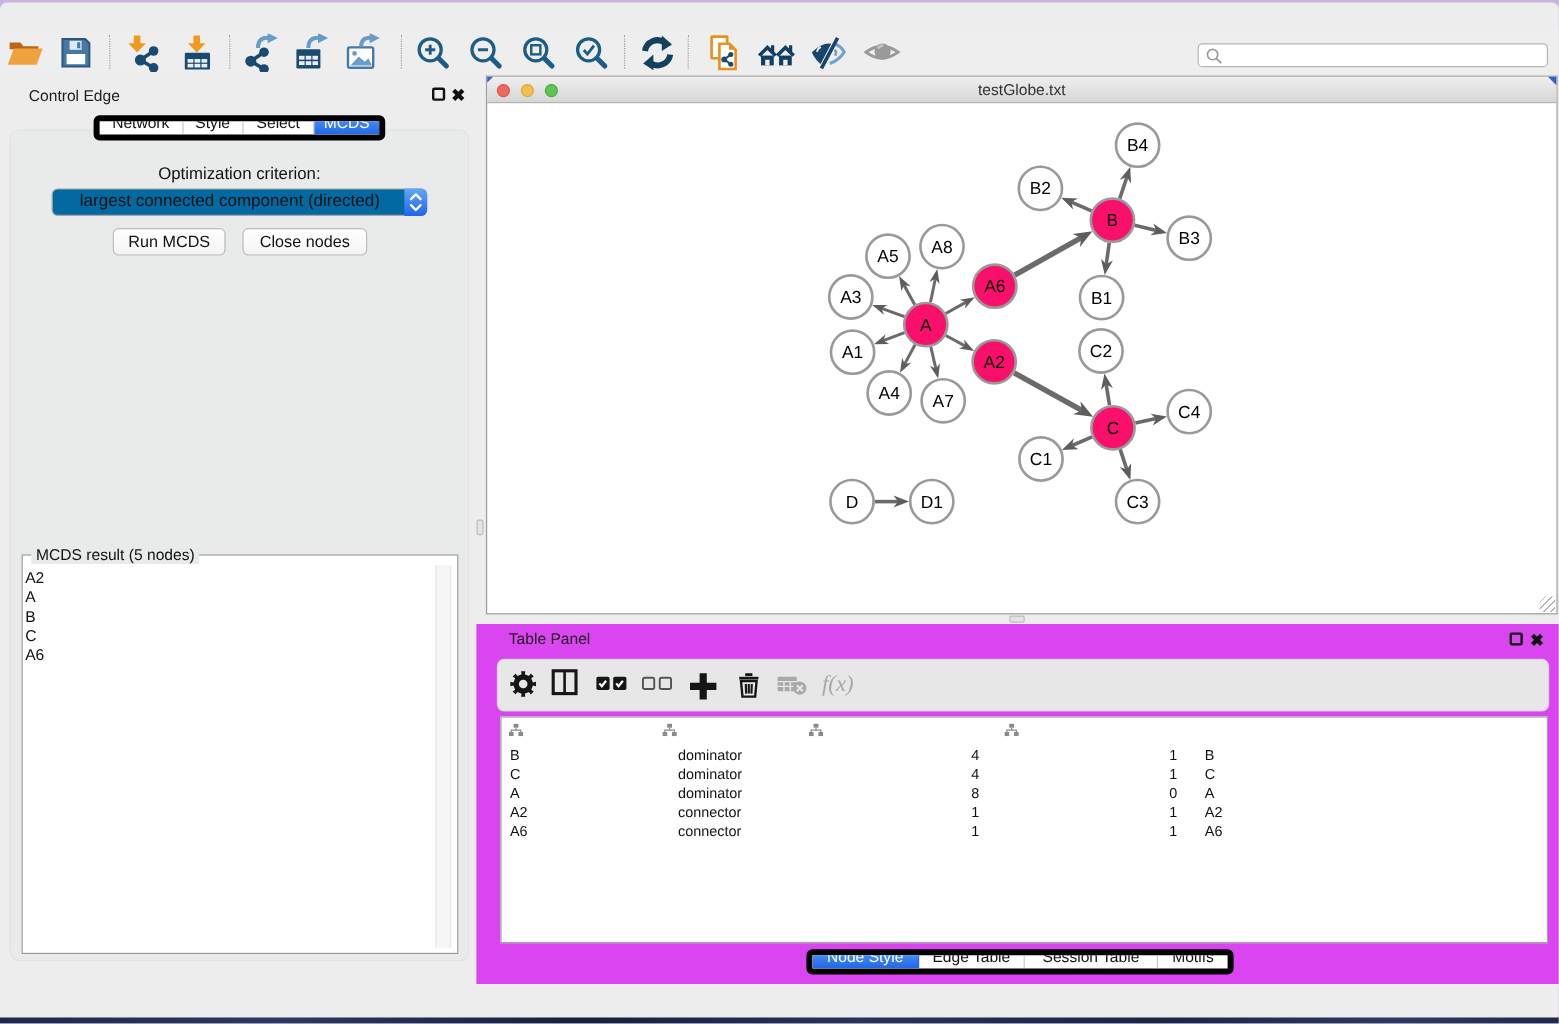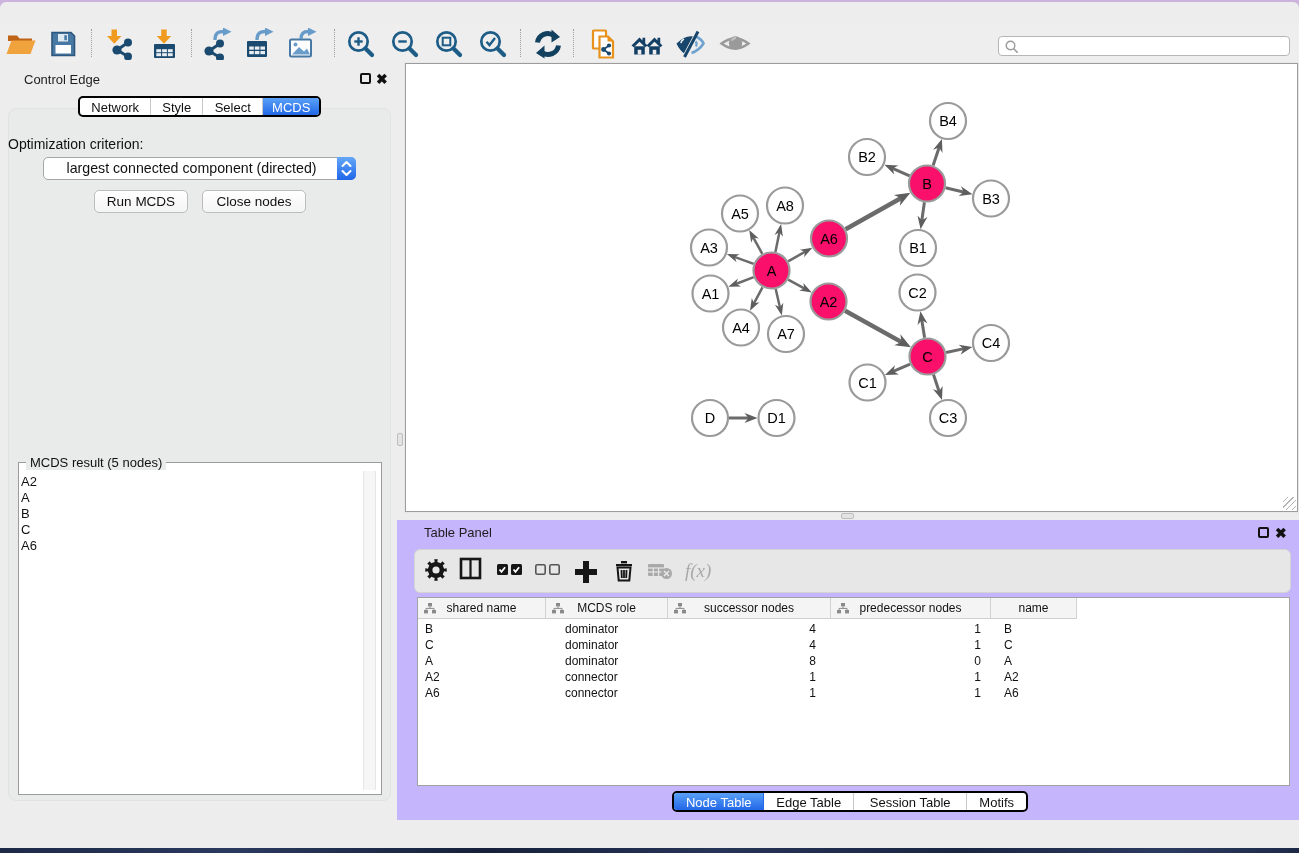--- a/index.html
+++ b/index.html
@@ -20,27 +20,27 @@
 .ti{position:absolute;top:4px;width:32px;height:32px;}
 .tsep{position:absolute;top:5px;height:28px;width:0;border-left:1px dotted #9e9e9e;}
 #searchbox{left:998px;top:12px;width:292px;height:20px;background:#fff;border:1px solid #b6b6b6;border-radius:4px;}
 
 #cpanel{left:0;top:60px;width:397px;height:759px;background:#ededed;}
 .phead{font-size:13px;color:#1d1d1d;}
 .wicon{position:absolute;width:11px;height:11px;border:2px solid #111;border-radius:2px;}
 .xicon{position:absolute;font-size:14px;font-weight:bold;color:#111;line-height:11px;}
 #cp-inner{left:8px;top:46px;width:383px;height:693px;background:#e9eaea;border-radius:8px;border:1px solid #e2e2e2;}
 
-.seg{position:absolute;display:flex;border:2px solid #000000;border-radius:5px;background:#fff;overflow:hidden;}
+.seg{position:absolute;display:flex;border:5px solid #000000;border-radius:5px;background:#fff;overflow:hidden;align-items:flex-end;}
 .seg div{font-size:13px;color:#111;text-align:center;line-height:19px;border-right:1px solid #c9c9c9;}
 .seg div:last-child{border-right:none;}
 .seg div.sel{background:linear-gradient(#5ba1f7,#2167e8);color:#fff;border-right-color:#2167e8;}
 
-#optlabel{left:8px;top:74px;width:383px;text-align:left;font-size:14px;color:#111;}
-#dropdown{left:43px;top:95px;width:313px;height:23px;background:#ffffff;border:1px solid #a6a6a6;border-radius:5px;}
+#optlabel{left:8px;top:74px;width:383px;text-align:center;font-size:14px;color:#111;}
+#dropdown{left:43px;top:95px;width:313px;height:23px;background:#0369a1;border:1px solid #a6a6a6;border-radius:5px;}
 #dropdown .dtext{position:absolute;left:0;width:295px;text-align:center;font-size:14.2px;color:#111;line-height:21px;}
 #stepper{position:absolute;right:-1px;top:-1px;width:19px;height:23px;border-radius:0 5px 5px 0;background:linear-gradient(#64a7f8,#1f66e9);}
 .btn{position:absolute;height:23px;background:linear-gradient(#ffffff,#f4f4f4);border:1px solid #bdbdbd;border-radius:5px;font-size:13.5px;color:#111;text-align:center;line-height:21px;}
 
 #mcdsbox{left:18px;top:393px;width:364px;height:340px;}
 #mcdsbox .fb{position:absolute;left:0;top:7px;right:0;bottom:0;border:1px solid #9b9b9b;background:#fff;}
 #mcdsbox .leg{position:absolute;left:8px;top:0;background:#e9eaea;padding:0 4px;font-size:13px;color:#111;line-height:15px;}
 #mcdsbox .items{position:absolute;left:3px;top:19px;font-size:13px;color:#111;line-height:16px;}
 #mcdsbox .track{position:absolute;right:6px;top:16px;width:13px;bottom:5px;background:#f6f6f6;border-left:1px solid #e6e6e6;border-right:1px solid #e6e6e6;}
 
@@ -52,21 +52,21 @@
 #rightarea{left:397px;top:60px;width:902px;height:759px;background:#ededed;}
 #gwin{position:absolute;left:8px;top:1px;width:893px;height:449px;background:#fff;border:1px solid #9c9c9c;box-shadow:0 0 0 1px #e8e8e8;}
 #gtitle{position:absolute;left:0;top:0;right:0;height:22px;background:linear-gradient(#efefef,#d6d6d6);border-bottom:1px solid #b3b3b3;}
 #gtitle .tt{width:100%;text-align:center;font-size:13px;color:#333;line-height:22px;}
 .glight{position:absolute;width:11px;height:11px;border-radius:50%;top:6px;}
 .ctri{position:absolute;width:0;height:0;top:0;}
 #grip{position:absolute;right:1px;bottom:1px;width:13px;height:13px;background:
  repeating-linear-gradient(135deg,transparent,transparent 3px,#b5b5b5 3px,#b5b5b5 4px);}
 .splith{position:absolute;background:#e3e3e3;border:1px solid #bdbdbd;border-radius:2px;}
 
-#tpanel{position:absolute;left:0px;top:458px;width:902px;height:300px;background:#c4b5fd;}
+#tpanel{position:absolute;left:0px;top:458px;width:902px;height:300px;background:#d946ef;}
 #ttoolbar{position:absolute;left:17px;top:29px;width:877px;height:44px;background:#e7e7e7;border:1px solid #d4d4d4;border-radius:6px;}
 .tti{position:absolute;top:6px;width:32px;height:32px;}
 #ttable{position:absolute;left:20px;top:77px;width:873px;height:189px;background:#fff;border:1px solid #a2a2a2;}
 #thead{position:absolute;left:0;top:0;height:21px;background:#f4f4f4;border-bottom:1px solid #cfcfcf;}
 .th{position:absolute;top:0;height:21px;border-right:1px solid #d2d2d2;font-size:12px;color:#111;text-align:center;line-height:21px;}
 .rowtxt{position:absolute;font-size:12px;color:#111;line-height:16px;}
 #btabs{position:absolute;}
 
 </style>
 </head>
@@ -238,20 +238,28 @@
     <div class="btn" style="left:202px;top:128px;width:104px;">Close nodes</div>
     <div class="abs" id="mcdsbox">
       <div class="fb"></div>
       <div class="track"></div>
       <div class="leg">MCDS result (5 nodes)</div>
       <div class="items">A2<br>A<br>B<br>C<br>A6</div>
     </div>
   </div>
   <div class="abs" id="rightarea">
     <div id="gwin">
+      <div id="gtitle">
+        <div class="glight" style="left:8px;background:#ee6a5f;border:1px solid #d9574d;"></div>
+        <div class="glight" style="left:28px;background:#f5bd4f;border:1px solid #dda83e;"></div>
+        <div class="glight" style="left:48px;background:#5fc454;border:1px solid #4eab43;"></div>
+        <div class="tt">testGlobe.txt</div>
+        <div class="ctri" style="left:0;border-left:5px solid #3a66c4;border-bottom:5px solid transparent;"></div>
+        <div class="ctri" style="right:0;border-right:7px solid #3060c2;border-bottom:7px solid transparent;"></div>
+      </div>
       <svg width="891" height="426" viewBox="0 0 891 426" style="position:absolute;left:0;top:23px;" font-family="Liberation Sans, sans-serif">
           <line x1="347.7" y1="190.2" x2="328.5" y2="197.5" stroke="#6b6b6b" stroke-width="2.5"></line>
           <path d="M322.3 199.8 L332 191.5 L330.1 196.8 L335 199.6 Z" fill="#5e5e5e"></path>
           <line x1="347.7" y1="176.9" x2="327" y2="169.3" stroke="#6b6b6b" stroke-width="2.5"></line>
           <path d="M320.8 167.1 L333.6 167.2 L328.7 170 L330.6 175.2 Z" fill="#5e5e5e"></path>
           <line x1="356.5" y1="200.3" x2="347.1" y2="217.9" stroke="#6b6b6b" stroke-width="2.5"></line>
           <path d="M344 223.7 L345.8 211.1 L347.9 216.3 L353.4 215.2 Z" fill="#5e5e5e"></path>
           <line x1="356.3" y1="166.9" x2="346.4" y2="148.9" stroke="#6b6b6b" stroke-width="2.5"></line>
           <path d="M343.2 143.1 L352.8 151.6 L347.3 150.5 L345.2 155.7 Z" fill="#5e5e5e"></path>
           <line x1="369.7" y1="202" x2="374.3" y2="222" stroke="#6b6b6b" stroke-width="2.5"></line>
@@ -372,27 +380,20 @@
                 <line x1="1" y1="10" x2="17" y2="10"></line>
                 <line x1="6.3" y1="6" x2="6.3" y2="14"></line>
                 <line x1="11.6" y1="6" x2="11.6" y2="14"></line>
               </g>
               <circle cx="19.5" cy="11.5" r="5.5" fill="#a9a9a9"></circle>
               <path d="M17 9 l5 5 M22 9 l-5 5" stroke="#e7e7e7" stroke-width="1.6"></path>
             </svg></div>
         <div class="tti" style="left:270px;width:50px;font-family:'Liberation Serif',serif;font-style:italic;font-size:19px;color:#a9a9a9;padding-top:4px;">f(x)</div>
       </div>
       <div id="ttable">
-        <div id="thead" style="width:659px;">
-          <div class="th" style="left:0;width:128px;">shared name</div>
-          <div class="th" style="left:128px;width:122px;">MCDS role</div>
-          <div class="th" style="left:250px;width:163px;">successor nodes</div>
-          <div class="th" style="left:413px;width:160px;">predecessor nodes</div>
-          <div class="th" style="left:573px;width:86px;">name</div>
-        </div>
         <svg width="12" height="11" viewBox="0 0 12 11" style="position:absolute;top:5px;left:6px;">
             <g fill="#8a8a8a">
               <rect x="4" y="0" width="4" height="3.4"></rect>
               <rect x="0" y="7" width="4" height="3.4"></rect>
               <rect x="8" y="7" width="4" height="3.4"></rect>
             </g>
             <path d="M6 3.4 v2 M2 7 v-1.6 h8 V7" stroke="#8a8a8a" stroke-width="1" fill="none"></path>
           </svg>
           <svg width="12" height="11" viewBox="0 0 12 11" style="position:absolute;top:5px;left:134px;">
             <g fill="#8a8a8a">
@@ -439,21 +440,21 @@
           <div class="rowtxt" style="left:413px;top:71px;width:150px;text-align:right;">1</div>
           <div class="rowtxt" style="left:586px;top:71px;">A2</div>
           <div class="rowtxt" style="left:7px;top:87px;">A6</div>
           <div class="rowtxt" style="left:147px;top:87px;">connector</div>
           <div class="rowtxt" style="left:250px;top:87px;width:148px;text-align:right;">1</div>
           <div class="rowtxt" style="left:413px;top:87px;width:150px;text-align:right;">1</div>
           <div class="rowtxt" style="left:586px;top:87px;">A6</div>
       </div>
       <div id="btabs">
         <div class="seg" style="left:275px;top:271px;width:356px;height:21px;">
-          <div style="width:91px;" class="sel">Node Table</div>
+          <div style="width:91px;" class="sel">Node Style</div>
           <div style="width:90px;">Edge Table</div>
           <div style="width:114px;">Session Table</div>
           <div style="width:59px;">Motifs</div>
         </div>
       </div>
     </div>
   </div>
 </div>
 
 </body></html>

